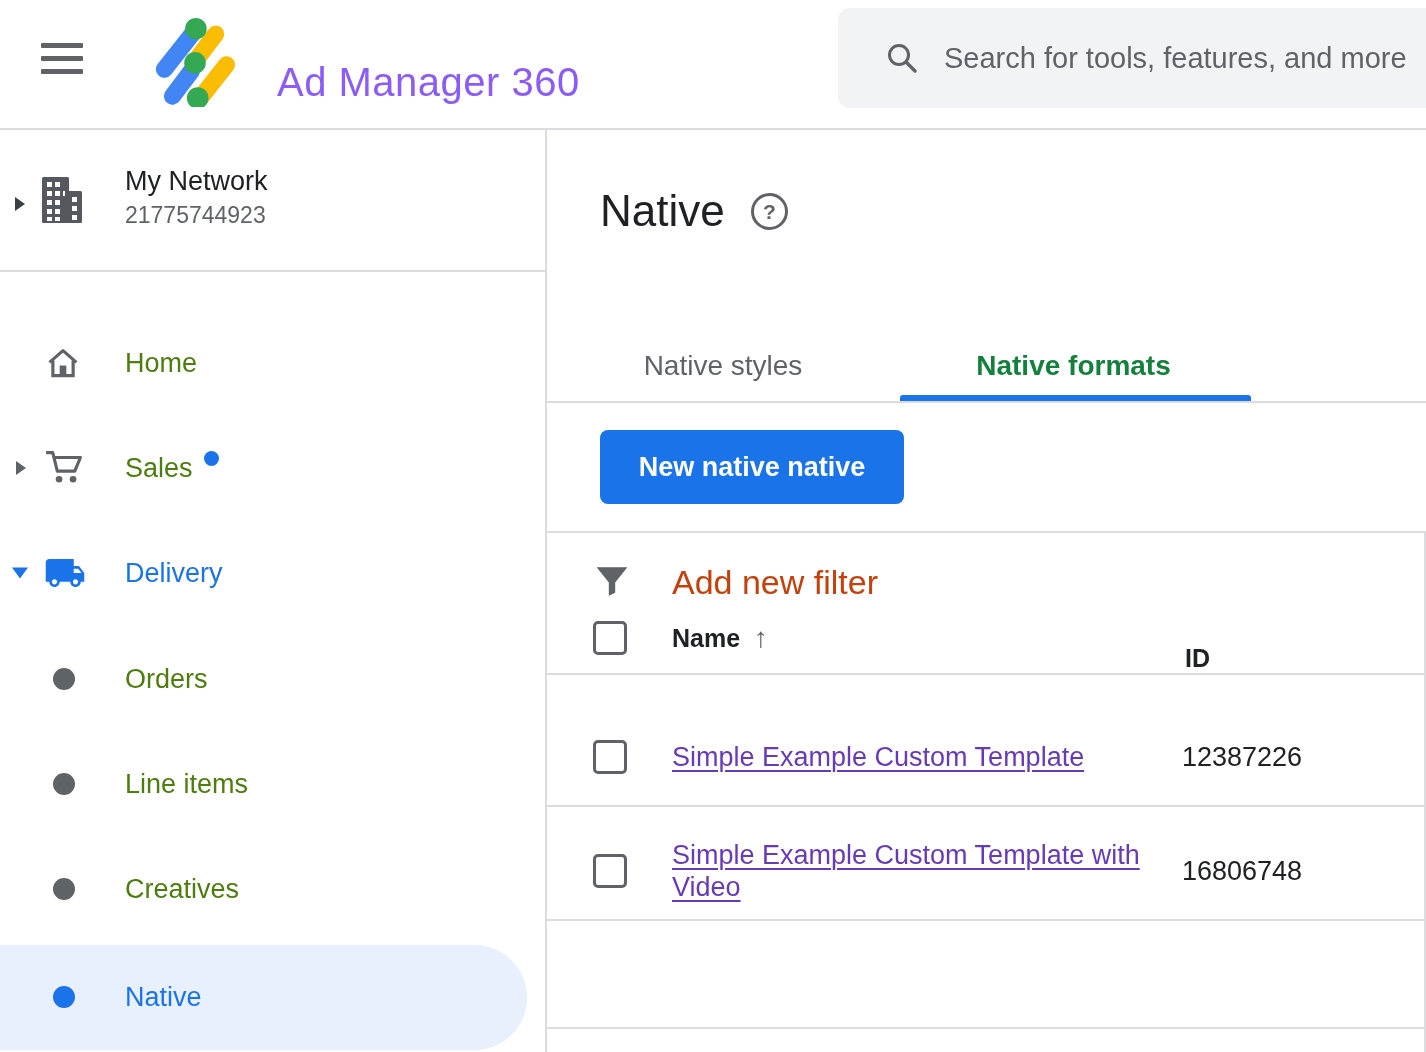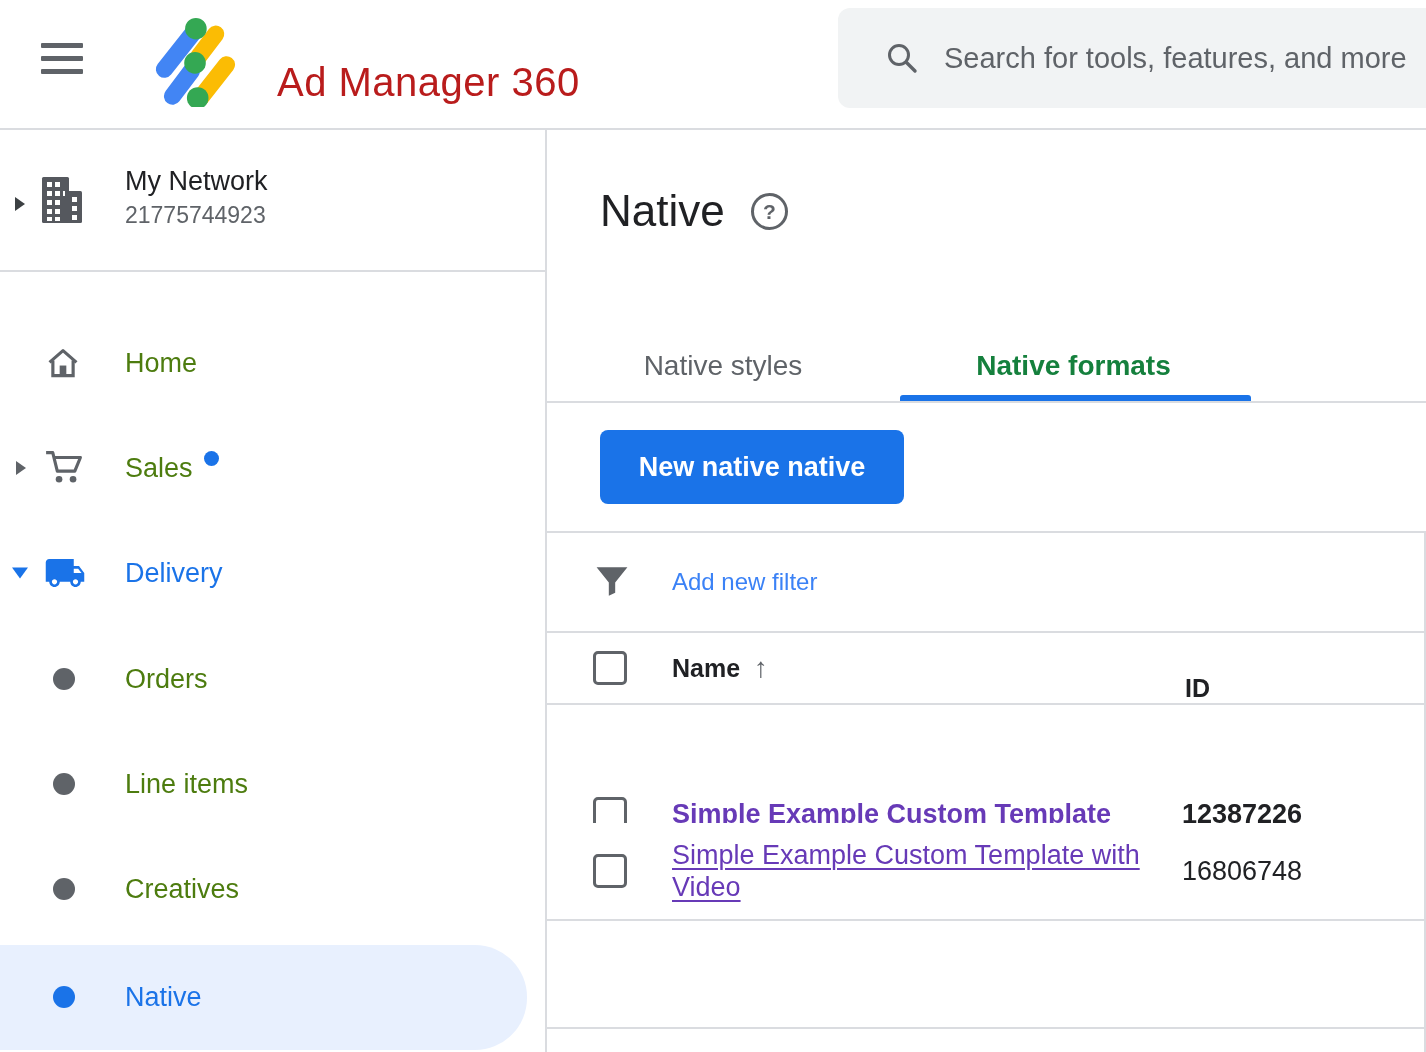--- a/index.html
+++ b/index.html
@@ -8,21 +8,21 @@
     font-family:"Liberation Sans",sans-serif;color:#202124;
   }
   .abs{position:absolute;}
 
   
   #topbar{left:0;top:0;width:1426px;height:128px;background:#fff;}
   #topbar-border{left:0;top:128px;width:1426px;height:2px;background:#dadce0;}
   #hamburger{left:41px;top:43px;width:42px;height:31px;display:flex;flex-direction:column;justify-content:space-between;cursor:pointer;}
   #hamburger span{display:block;height:5px;width:42px;background:#5f6368;border-radius:1px;}
   #logo{left:150px;top:17px;}
-  #app-title{left:277px;top:0;height:164px;display:flex;align-items:center;font-size:40px;color:#b91c1c;letter-spacing:.5px;}
+  #app-title{left:277px;top:0;height:164px;display:flex;align-items:center;font-size:40px;color:#8b5cf6;letter-spacing:.5px;}
   #searchbar{left:838px;top:8px;width:600px;height:100px;background:#f1f3f4;border-radius:12px;display:flex;align-items:center;}
   #searchbar svg{margin-left:46px;flex:0 0 auto;}
   #search-input{flex:1;margin-left:22px;border:none;outline:none;background:transparent;font-family:"Liberation Sans",sans-serif;font-size:29px;color:#3c4043;}
   #search-input::placeholder{color:#5f6368;opacity:1;}
 
   
   #sidebar-border{left:545px;top:128px;width:2px;height:924px;background:#dadce0;}
   #network-divider{left:0;top:270px;width:545px;height:2px;background:#dadce0;}
   .caret-right{width:0;height:0;border-top:7px solid transparent;border-bottom:7px solid transparent;border-left:10px solid #5f6368;}
   .caret-down{width:0;height:0;border-left:8px solid transparent;border-right:8px solid transparent;border-top:11px solid #1a73e8;}
@@ -62,32 +62,32 @@
   #tab-styles{left:629px;width:188px;color:#5f6368;}
   #tab-formats{left:965px;width:217px;color:#15803d;font-weight:bold;}
   #tab-underline{left:900px;top:395px;width:351px;height:6px;background:#1a73e8;border-radius:3px 3px 0 0;}
 
   #new-format-btn{left:600px;top:430px;width:304px;height:74px;background:#1a73e8;border:none;border-radius:8px;
     color:#fff;font-family:"Liberation Sans",sans-serif;font-size:27px;font-weight:bold;cursor:pointer;display:flex;align-items:center;justify-content:center;}
 
   .mrow{left:547px;width:879px;box-sizing:border-box;border-bottom:2px solid #dadce0;background:#fff;}
   #filter-row{top:531px;height:102px;border-top:2px solid #dadce0;cursor:pointer;}
   #filter-row .ficon{position:absolute;left:48px;top:50%;transform:translateY(-50%);line-height:0;}
-  #filter-row .flabel{position:absolute;left:125px;top:50%;transform:translateY(-50%);font-size:24px;color:#3b82f6;}
+  #filter-row .flabel{position:absolute;left:125px;top:50%;transform:translateY(-50%);font-size:34px;color:#c2410c;}
 
   .checkbox{position:absolute;left:46px;top:50%;transform:translateY(-50%);width:28px;height:28px;border:3px solid #5f6368;border-radius:5px;background:#fff;cursor:pointer;}
-  #header-row{top:633px;height:72px;}
+  #header-row{top:603px;height:72px;}
   #header-row .hname{position:absolute;left:125px;top:50%;transform:translateY(-50%);font-size:25px;font-weight:bold;color:#202124;display:flex;align-items:center;}
   #header-row .sort-arrow{margin-left:14px;font-size:28px;font-weight:normal;color:#5f6368;}
   #header-row .hid{position:absolute;left:638px;top:50%;transform:translateY(-50%);font-size:25px;font-weight:bold;color:#202124;margin-top:20px;}
 
   .data-row .cell-name{position:absolute;left:125px;top:50%;transform:translateY(-50%);width:480px;font-size:27px;line-height:32px;}
   .data-row .cell-name a{color:#673ab7;text-decoration:underline;text-decoration-thickness:2px;text-underline-offset:4px;cursor:pointer;}
   .data-row .cell-id{position:absolute;left:635px;top:50%;transform:translateY(-50%);font-size:27px;color:#202124;}
-  #row-0{top:766px;height:98px;font-weight:bold;}
+  #row-0{top:709px;height:98px;}
   #row-1{top:823px;height:98px;}
   #empty-row{top:921px;height:108px;}
   #right-edge{left:1424px;top:531px;width:2px;height:521px;background:#dadce0;}
 </style>
 </head>
 <body>
 
 <div id="app">
 
   <div id="topbar" class="abs">

